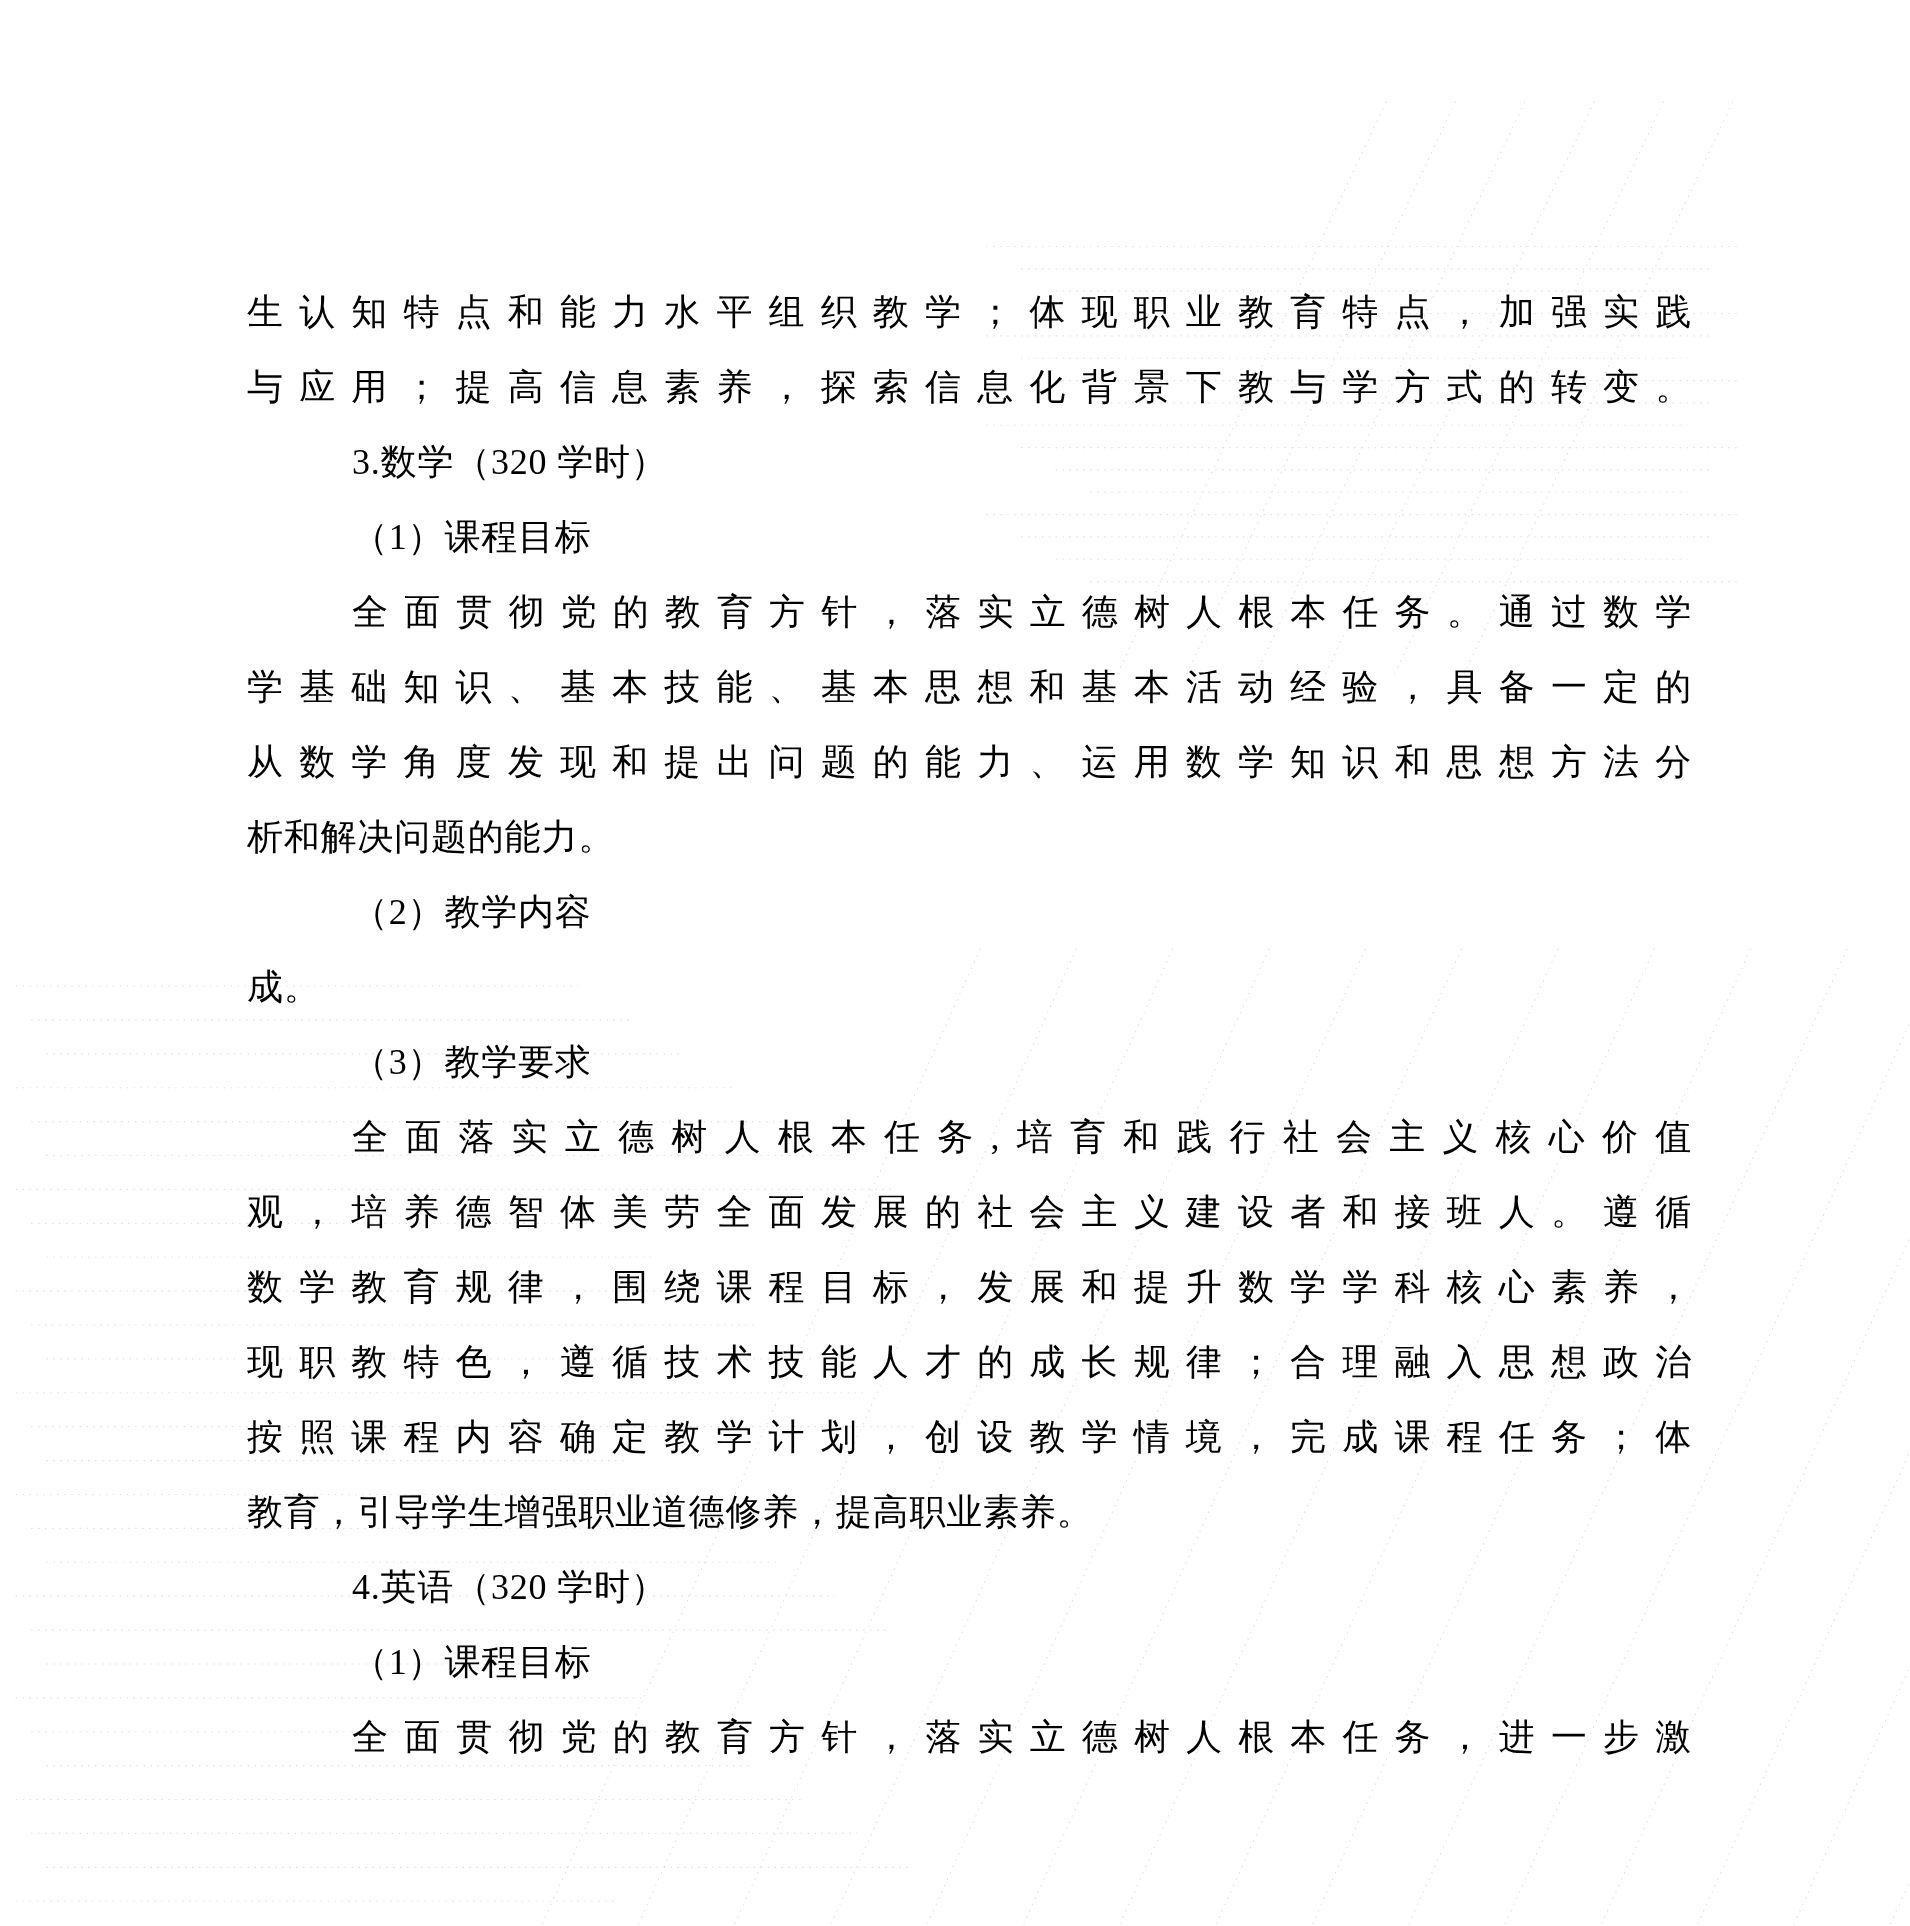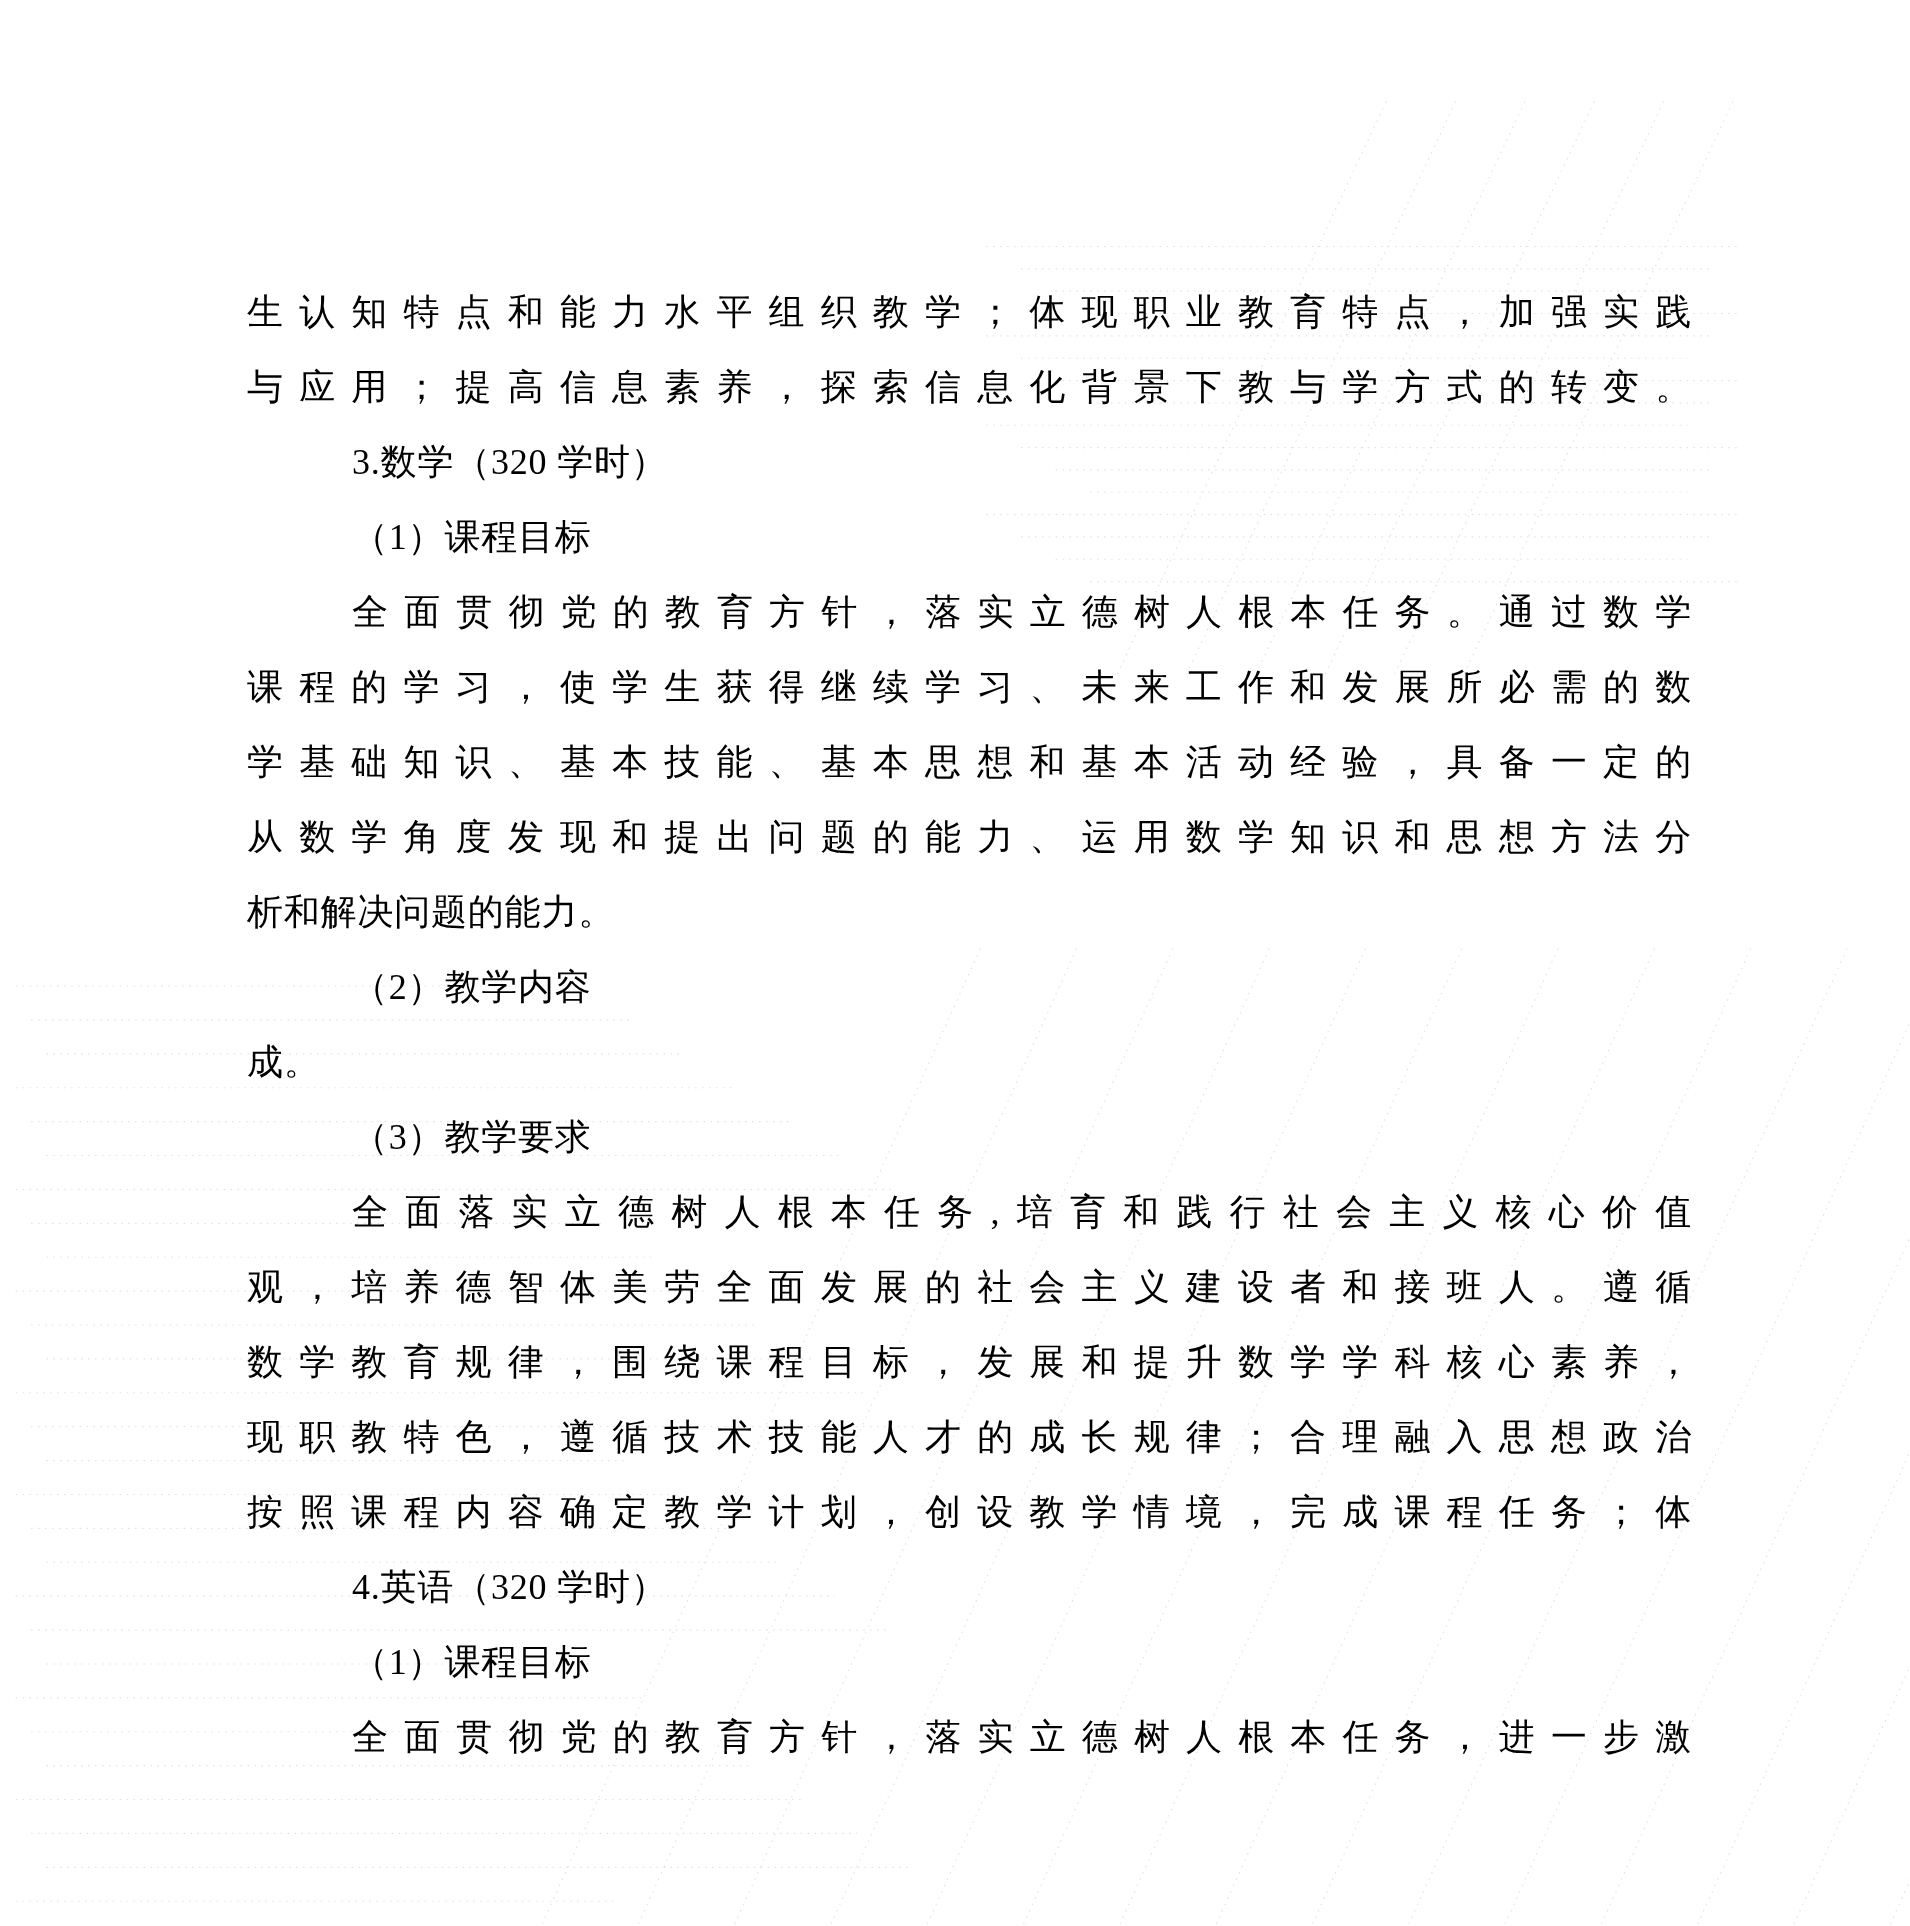--- a/index.html
+++ b/index.html
@@ -135,31 +135,31 @@
       <line x1="3620" y1="1750" x2="4320" y2="260" stroke="#cfcfcf" stroke-width="3" stroke-dasharray="4 14" opacity="0.6"></line>
       <line x1="3800" y1="1750" x2="4500" y2="260" stroke="#cfcfcf" stroke-width="3" stroke-dasharray="4 14" opacity="0.6"></line>
     </svg>
 
   <div class="doc" id="doc-body">
       <div class="line justify">生认知特点和能力水平组织教学；体现职业教育特点，加强实践</div>
       <div class="line justify">与应用；提高信息素养，探索信息化背景下教与学方式的转变。</div>
       <div class="line indent heading">3.数学（320 学时）</div>
       <div class="line indent">（1）课程目标</div>
       <div class="line justify indent">全面贯彻党的教育方针，落实立德树人根本任务。通过数学</div>
-      <div class="line justify">课程的学习，使学生获得继续学习、未来工作和发展所必需的数</div>
       <div class="line justify">学基础知识、基本技能、基本思想和基本活动经验，具备一定的</div>
       <div class="line justify">从数学角度发现和提出问题的能力、运用数学知识和思想方法分</div>
       <div class="line">析和解决问题的能力。</div>
       <div class="line indent">（2）教学内容</div>
       <div class="line">成。</div>
       <div class="line indent">（3）教学要求</div>
       <div class="line justify indent">全面落实立德树人根本任务,培育和践行社会主义核心价值</div>
       <div class="line justify">观，培养德智体美劳全面发展的社会主义建设者和接班人。遵循</div>
       <div class="line justify">数学教育规律，围绕课程目标，发展和提升数学学科核心素养，</div>
       <div class="line justify">现职教特色，遵循技术技能人才的成长规律；合理融入思想政治</div>
       <div class="line justify">按照课程内容确定教学计划，创设教学情境，完成课程任务；体</div>
+      <div class="line">教育，引导学生增强职业道德修养，提高职业素养。</div>
       <div class="line indent heading">4.英语（320 学时）</div>
       <div class="line indent">（1）课程目标</div>
       <div class="line justify indent">全面贯彻党的教育方针，落实立德树人根本任务，进一步激</div>
     </div>
 
 </div>
 
 
 </body></html>

